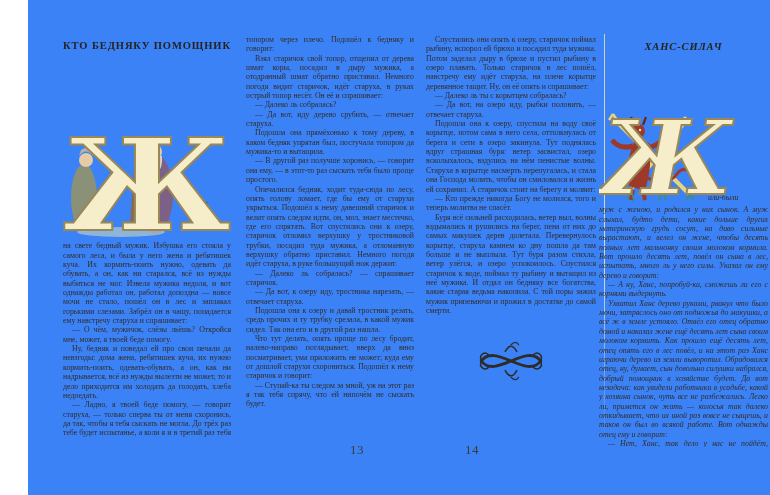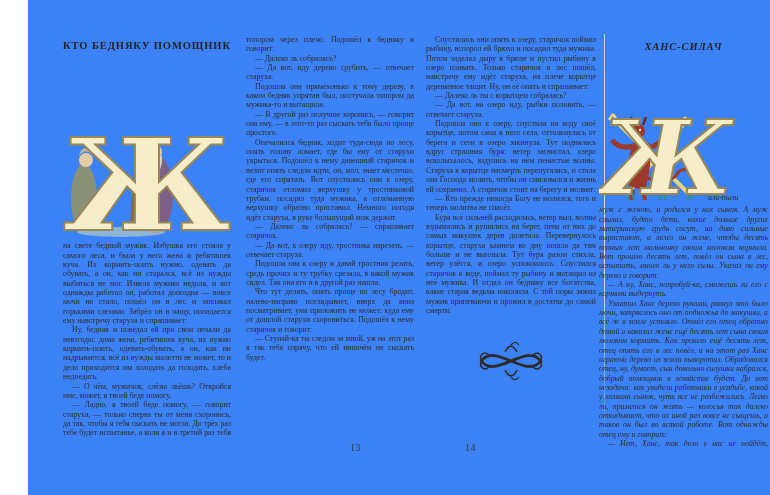--- a/index.html
+++ b/index.html
@@ -37,21 +37,21 @@
     color:#f6eecb;
     -webkit-text-stroke:2px #9a8756;
     text-shadow:0 0 1px #9a8756;
     user-select:none;
   }
   .dropcap-box.left  .dropcap-letter { font-size:128px; line-height:114px; top:4px; }
   .dropcap-box.right .dropcap-letter { font-size:102px; line-height:92px;  top:2px; }
   .dropcap-rest { padding-left:3px; white-space:nowrap; }
   .dropcap-rest.raised { margin-bottom:30px; }
   .ornament-wrap { text-align:center; margin-top:24px; }
-  .page-num { position:absolute; font-size:10px; color:#3c3a38; letter-spacing:0.5px; }
+  .page-num { position:absolute; font-size:13px; color:#3c3a38; letter-spacing:0.5px; }
   #pn-left  { left:322px; top:442px; }
   #pn-right { left:437px; top:442px; }
   .gutter-line {
     position:absolute; left:576px; top:34px; width:1px; height:430px;
     background:linear-gradient(#cfcfca 0%, #d8d8d3 55%, rgba(216,216,211,0) 95%);
   }
 </style>
 </head>
 <body>
 
@@ -79,29 +79,30 @@
 
             <ellipse cx="58" cy="108" rx="44" ry="5" fill="#bcd0c8" opacity="0.65"></ellipse>
           </svg>
           <span class="dropcap-letter">Ж</span>
         </div>
         <span class="dropcap-rest raised">ил-был</span>
       </div>
 
       <div>
           <p class="para no-indent">на свете бедный мужик. Избушка его стояла у самого леса, и была у него жена и ребятишек куча. Их кормить-поить нужно, одевать да обувать, а он, как ни старался, всё из нужды выбиться не мог. Извела мужика недоля, и вот однажды работал он, работал допоздна — вовсе мочи не стало, пошёл он в лес и заплакал горькими слезами. Забрёл он в чащу, попадается ему навстречу старуха и спрашивает:</p>
+          <p class="para">— О чём, мужичок, слёзы льёшь? Откройся мне, может, я твоей беде помогу.</p>
           <p class="para">Ну, бедняк и поведал ей про свои печали да невзгоды: дома жена, ребятишек куча, их нужно кормить-поить, одевать-обувать, а он, как ни надрывается, всё из нужды вылезти не может, то и дело приходится им холодать да голодать, хлеба недоедать.</p>
-          <p class="para">— О чём, мужичок, слёзы льёшь? Откройся мне, может, я твоей беде помогу.</p>
           <p class="para">— Ладно, я твоей беде помогу, — говорит старуха, — только сперва ты от меня схоронись, да так, чтобы я тебя сыскать не могла. До трёх раз тебе будет испытанье, а коли я и в третий раз тебя сыщу, тогда от меня помощи не жди.</p>
         </div>
     </div>
 
     <div class="col col-l2">
       <div>
           <p class="para no-indent">топором через плечо. Подошёл к бедняку и говорит:</p>
+          <p class="para">Взял старичок свой топор, отщепил от дерева шмат коры, посадил в дыру мужика, а отодранный шмат обратно приставил. Немного погодя видит старичок, идёт старуха, в руках острый топор несёт. Он её и спрашивает:</p>
           <p class="para">— Далеко ль собралась?</p>
           <p class="para">— Да вот, иду дерево срубить, — отвечает старуха.</p>
           <p class="para">Подошла она прямёхонько к тому дереву, в каком бедняк упрятан был, постучала топором да мужика-то и вытащила.</p>
           <p class="para">— В другой раз получше хоронись, — говорит она ему, — в этот-то раз сыскать тебя было проще простого.</p>
           <p class="para">Опечалился бедняк, ходит туда-сюда по лесу, опять голову ломает, где бы ему от старухи укрыться. Подошёл к нему давешний старичок и велит опять следом идти, он, мол, знает местечко, где его спрятать. Вот спустились они к озеру, старичок отломил верхушку у тростниковой трубки, посадил туда мужика, а отломанную верхушку обратно приставил. Немного погодя идёт старуха, в руке большущий нож держит.</p>
           <p class="para">— Далеко ль собралась? — спрашивает старичок.</p>
           <p class="para">— Да вот, к озеру иду, тростника нарезать, — отвечает старуха.</p>
           <p class="para">Подошла она к озеру и давай тростник резать, средь прочих и ту трубку срезала, в какой мужик сидел. Так она его и в другой раз нашла.</p>
           <p class="para">Что тут делать, опять проще по лесу бродит, налево-направо поглядывает, вверх да вниз посматривает, ума приложить не может; куда ему от дошлой старухи схорониться. Подошёл к нему старичок и говорит:</p>
           <p class="para">— Ступай-ка ты следом за мной, уж на этот раз я так тебя спрячу, что ей нипочём не сыскать будет.</p>

